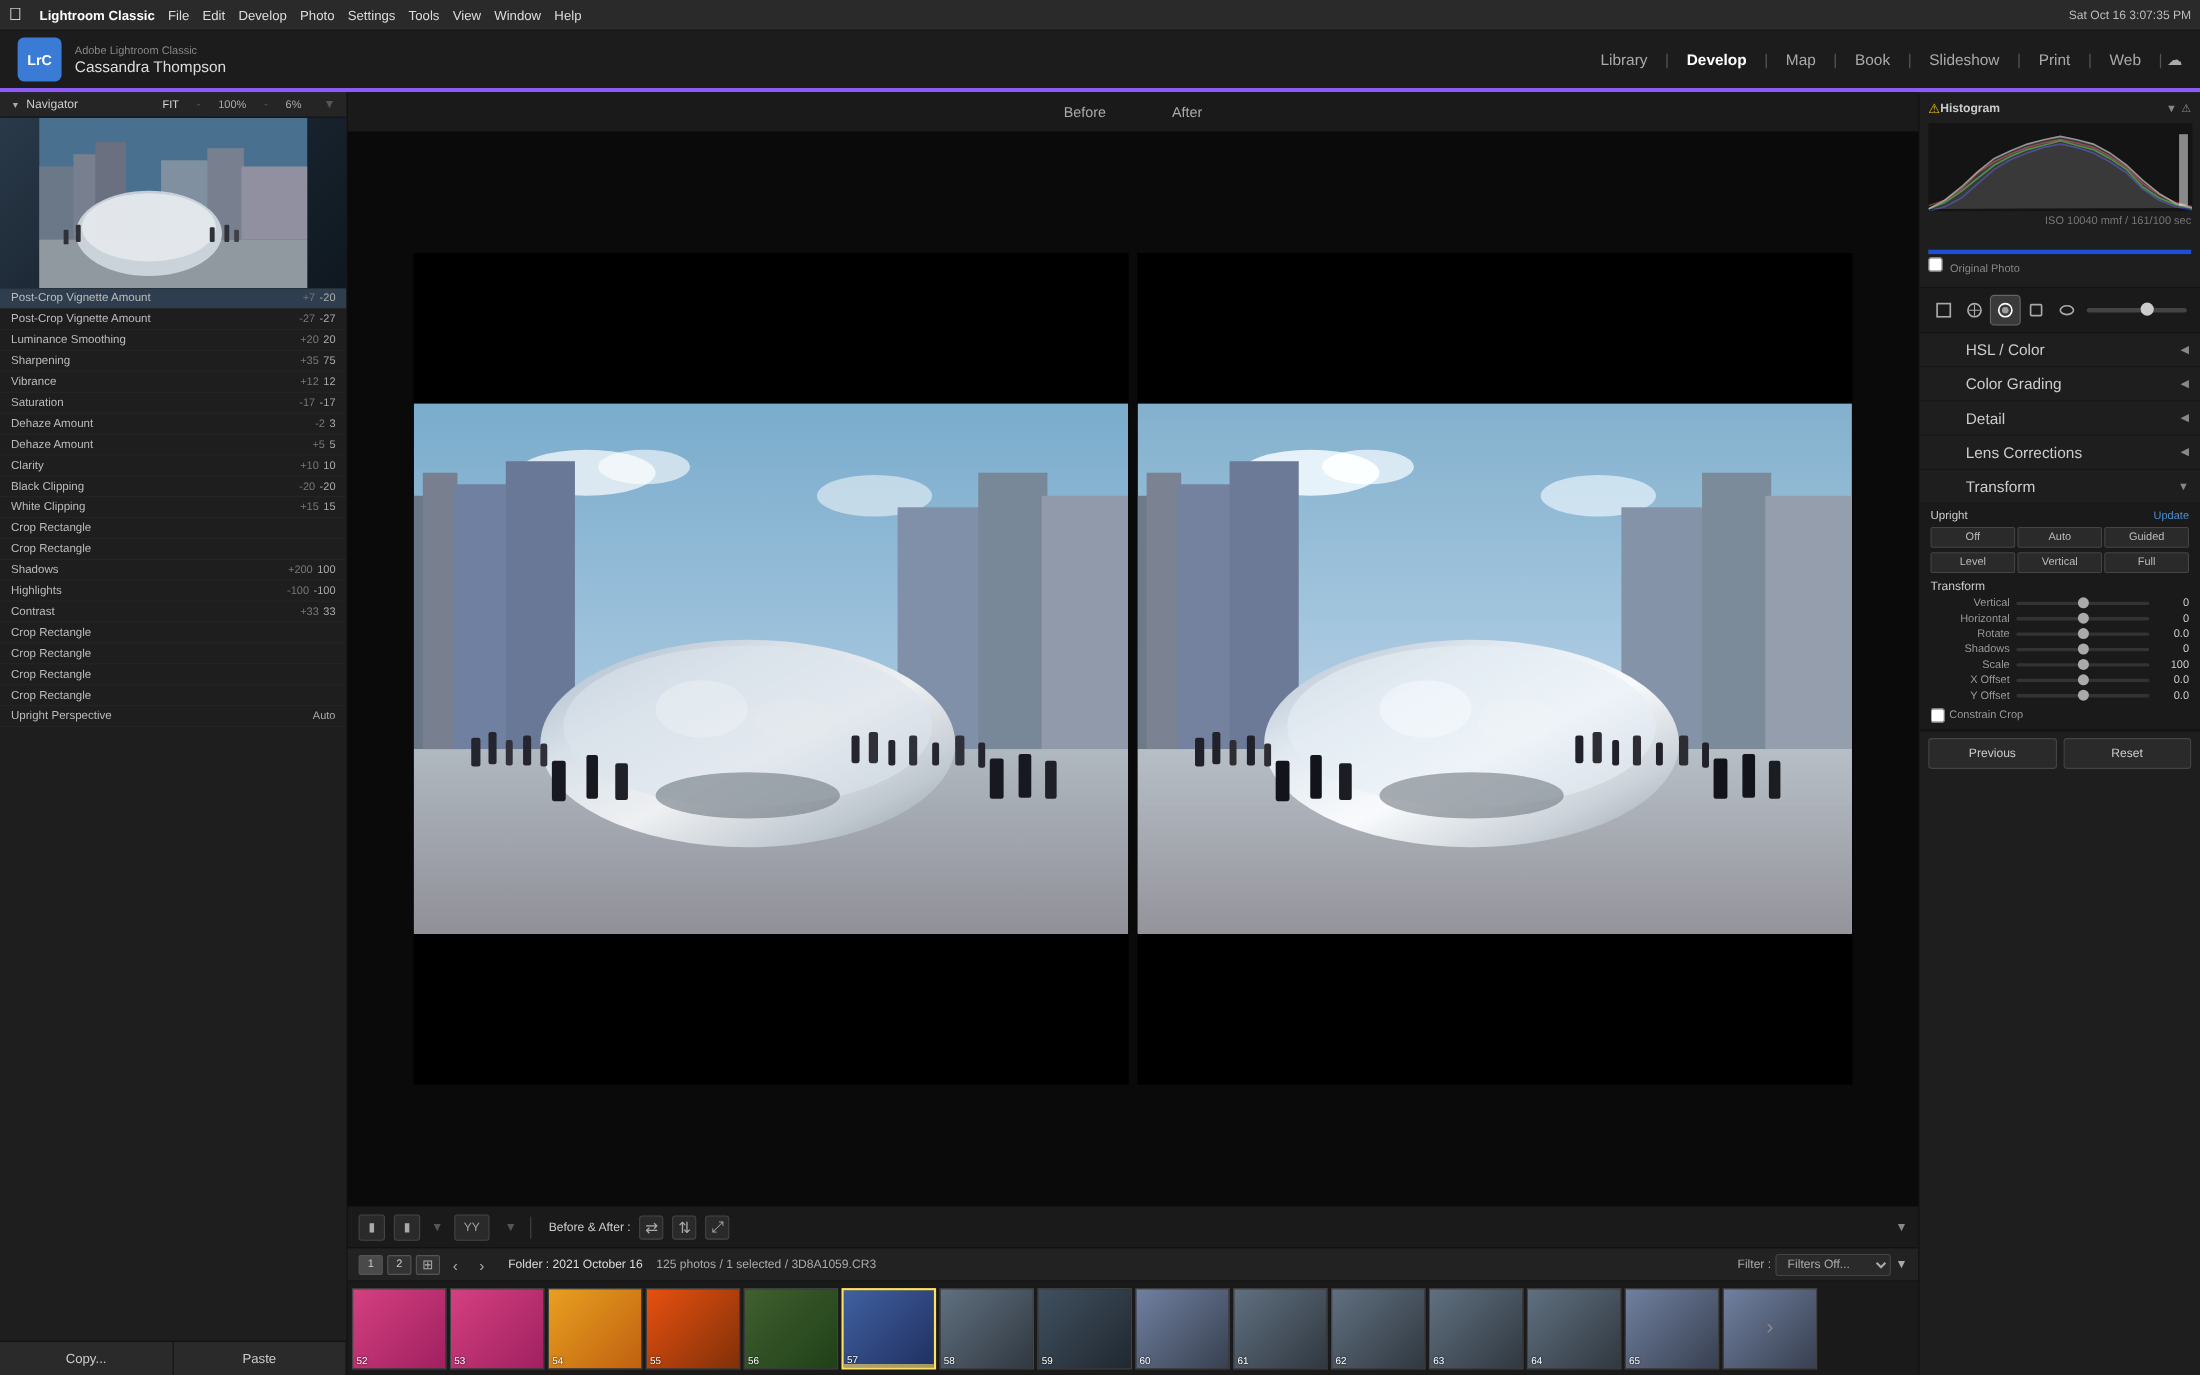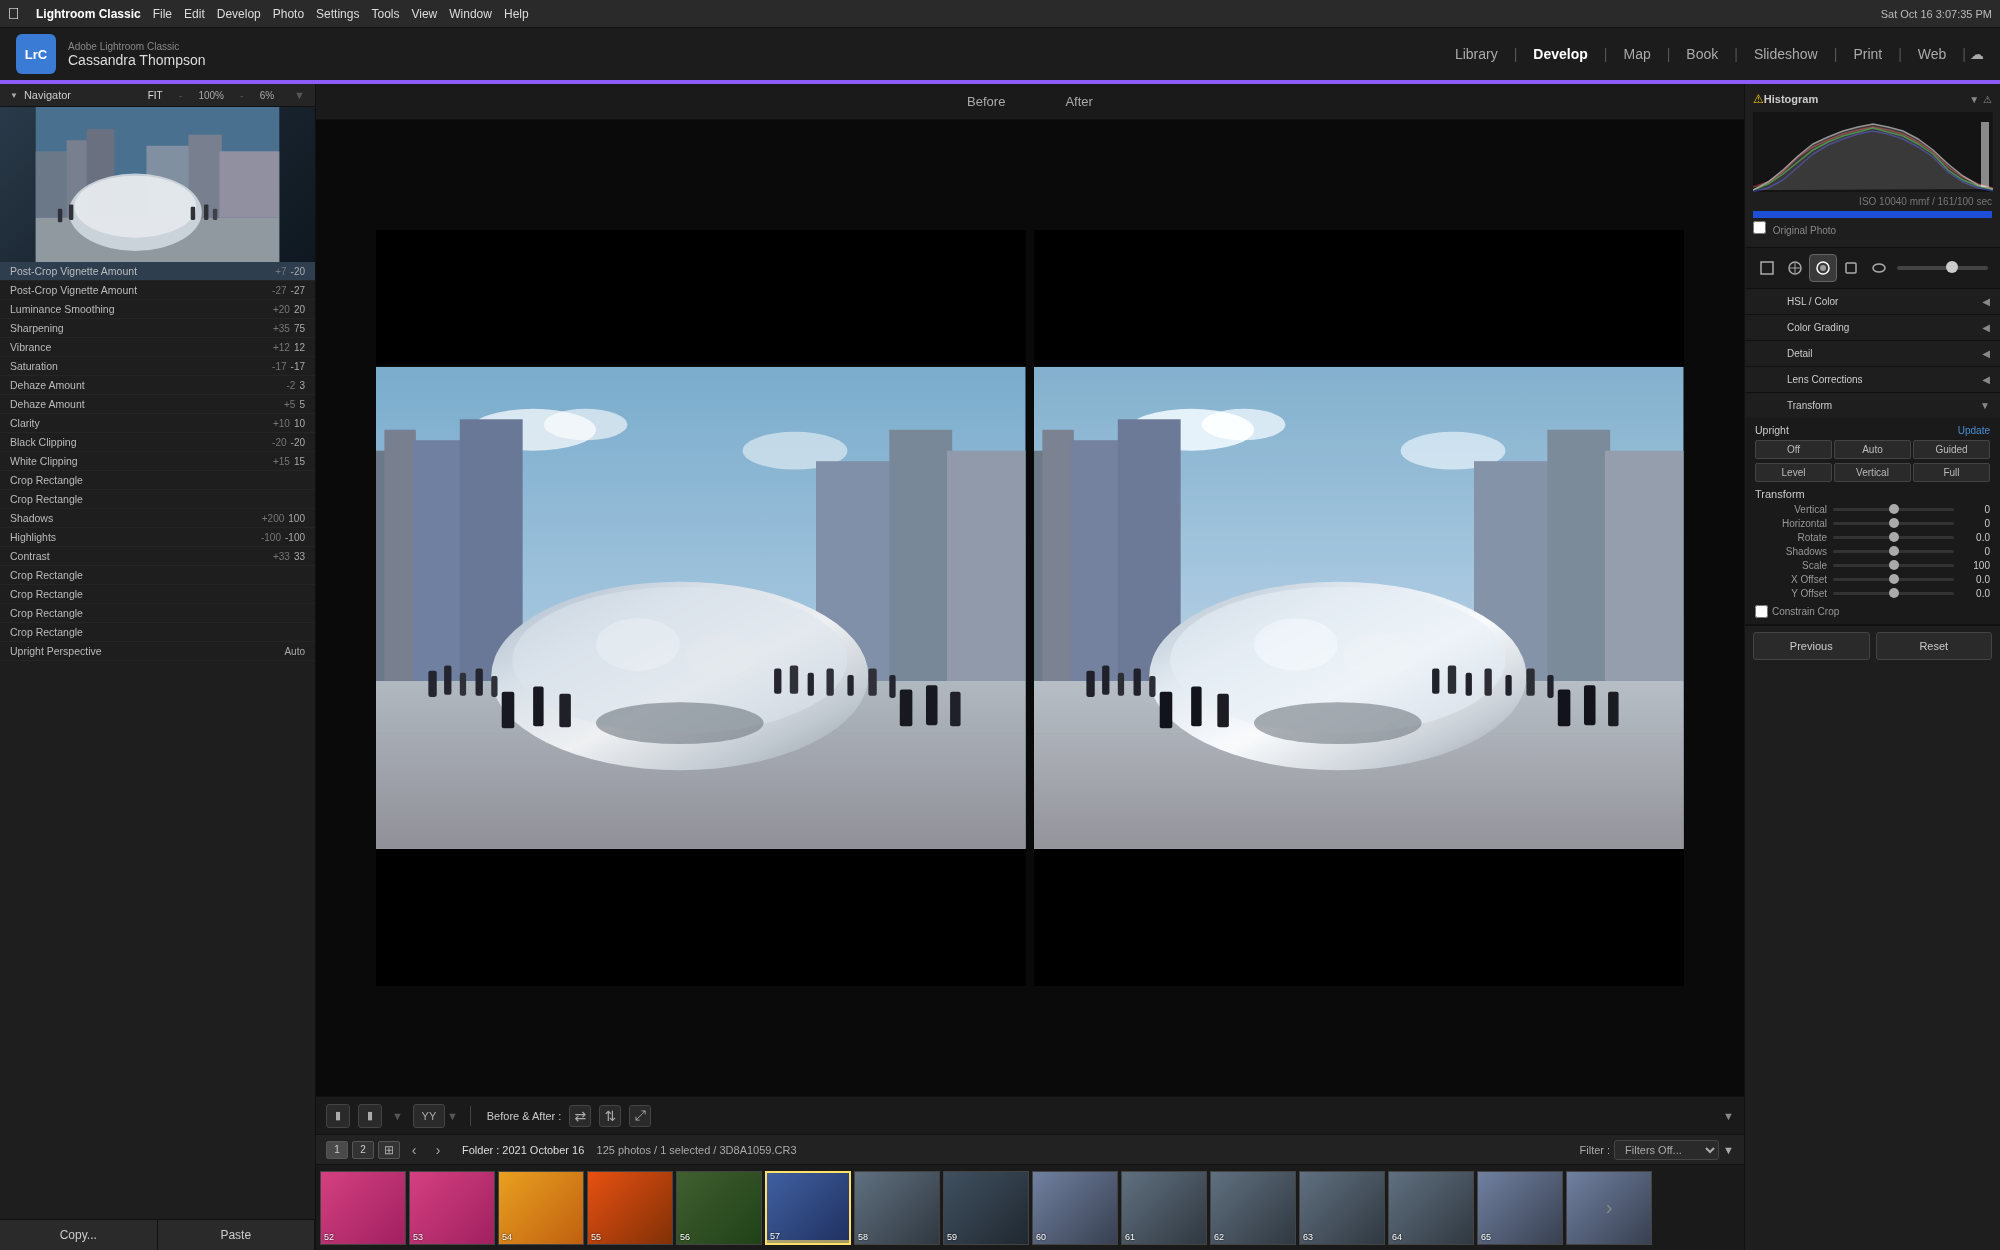--- a/index.html
+++ b/index.html
@@ -281,21 +281,21 @@
     .hist-title { color: #ccc; font-size: 11px; font-weight: 700; }
     .hist-warning { color: #ffcc00; font-size: 12px; }
     #histogram-canvas {
       width: 240px; height: 80px;
       background: #141414;
       position: relative;
       overflow: hidden;
     }
     .hist-meta { display: flex; justify-content: flex-end; margin-top: 4px; color: #777; font-size: 10px; }
 
-    .orig-photo-label { color: #888; font-size: 10px; padding: 3px 0; border-top: 7px solid #1d4ed8; margin-top: 4px; }
+    .orig-photo-label { color: #888; font-size: 10px; padding: 3px 0; border-top: 4px solid #1d4ed8; margin-top: 20px; }
 
     
     #tool-icons-row {
       display: flex; align-items: center; justify-content: space-around;
       padding: 6px 8px; border-bottom: 1px solid #111;
       background: #1a1a1a;
     }
     .tool-icon-btn {
       width: 28px; height: 28px;
       display: flex; align-items: center; justify-content: center;
@@ -308,21 +308,21 @@
     
     .panel-section {
       border-bottom: 1px solid #111;
     }
     .panel-section-header {
       display: flex; align-items: center; justify-content: space-between;
       padding: 7px 10px;
       cursor: pointer;
       background: #1e1e1e;
     }
-    .panel-section-title { color: #ccc; font-size: 10px; font-weight: 500; padding-left: 32px; }
+    .panel-section-title { color: #ccc; font-size: 14px; font-weight: 500; padding-left: 32px; }
     .panel-section-arrow { color: #888; font-size: 10px; }
     .panel-section-content { padding: 6px 10px; background: #1a1a1a; }
 
     
     .transform-row { display: flex; align-items: center; margin-bottom: 3px; }
     .transform-label { color: #999; font-size: 10px; width: 72px; text-align: right; margin-right: 6px; flex-shrink: 0; }
     .transform-slider { flex: 1; height: 3px; background: #333; border-radius: 2px; position: relative; cursor: pointer; }
     .transform-slider-thumb { position: absolute; top: -4px; width: 10px; height: 10px; background: #aaa; border-radius: 50%; cursor: pointer; }
     .transform-value { color: #ccc; font-size: 10px; width: 32px; text-align: right; margin-left: 4px; }
 
@@ -689,21 +689,21 @@
             <rect x="548" y="310" width="10" height="33" fill="#202028" rx="2"></rect>
           </svg>
         </div>
       </div>
     </div>
 
     <div id="bottom-toolbar">
       <div class="toolbar-icon-btn">▮</div>
       <div class="toolbar-icon-btn">▮</div>
       <span style="color:#555;margin:0 2px">▼</span>
-      <div style="display:flex;align-items:center;gap:2px;">
+      <div style="display:flex;align-items:center;gap:14px;">
         <div class="toolbar-icon-btn" style="width:32px;">YY</div>
         <span style="color:#555">▼</span>
       </div>
       <div class="toolbar-sep"></div>
       <span class="before-after-label">Before &amp; After :</span>
       <div class="swap-btn">⇄</div>
       <div class="swap-btn">⇅</div>
       <div class="swap-btn">⤢</div>
       <div class="toolbar-right">
         <span style="color:#888;font-size:11px;">▼</span>

